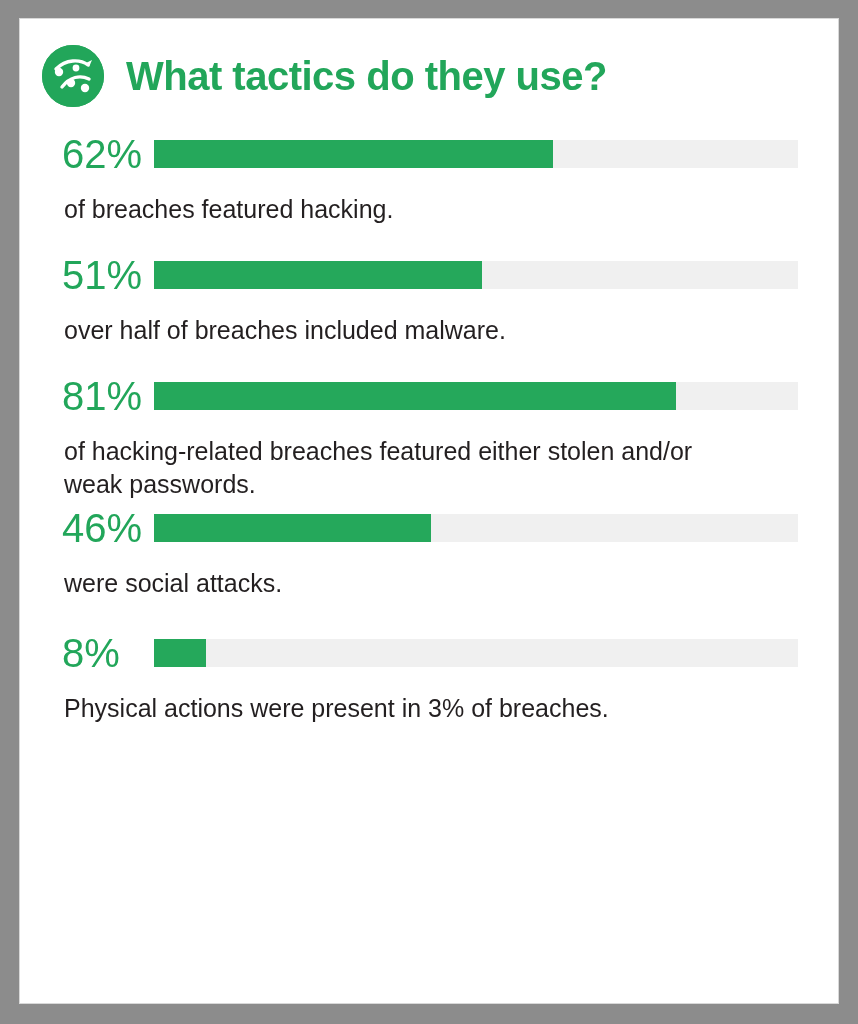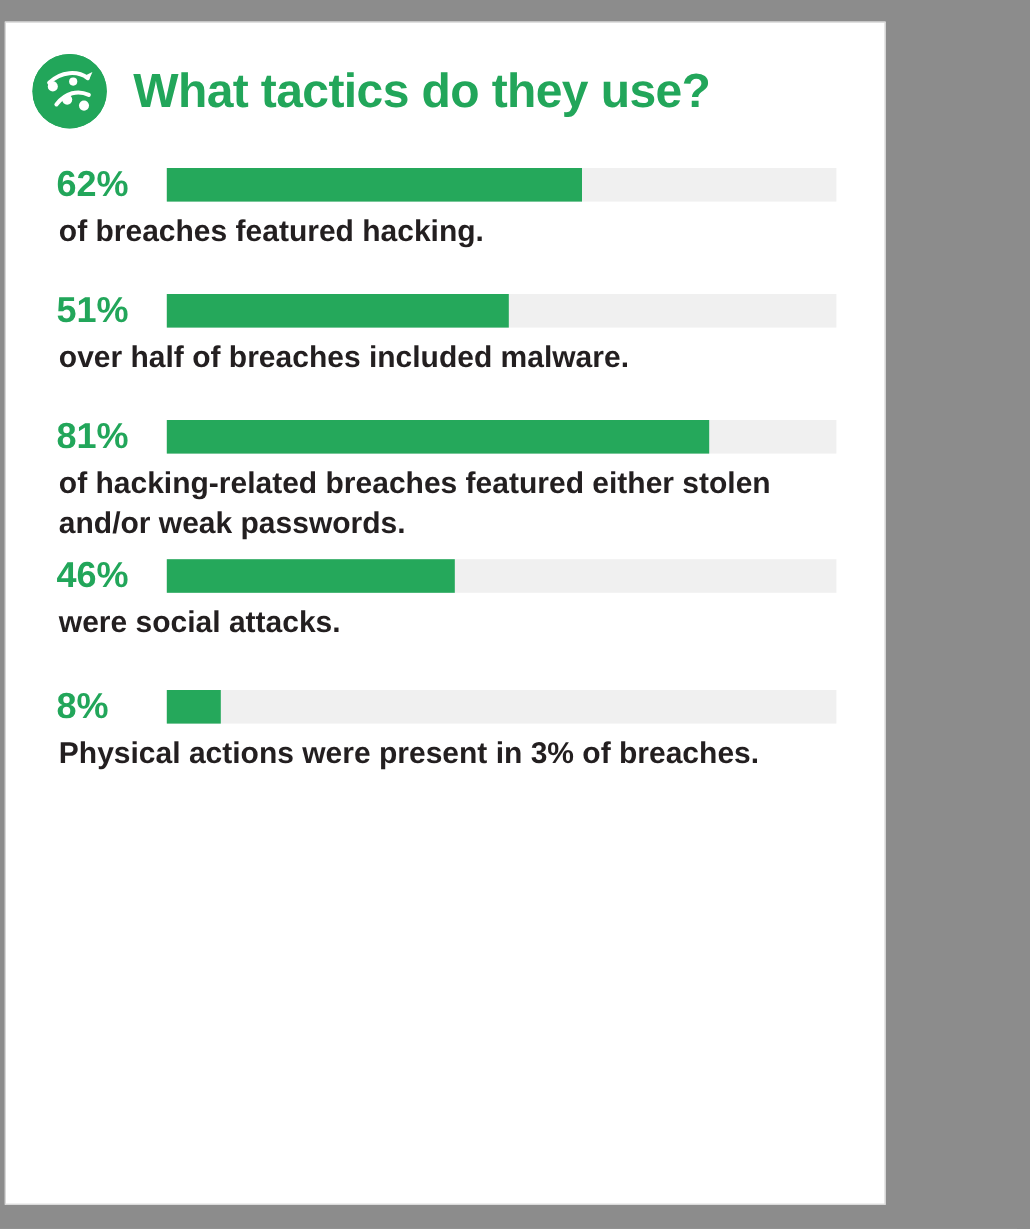--- a/index.html
+++ b/index.html
@@ -8,23 +8,23 @@
     background: #8c8c8c;
   }
   body {
     width: 858px;
     height: 1024px;
     font-family: "Liberation Sans", sans-serif;
     overflow: hidden;
   }
   .frame {
     position: absolute;
-    left: 4px;
+    left: 19px;
     top: 18px;
-    width: 734px;
+    width: 820px;
     height: 986px;
     background: #ffffff;
     border: 1px solid #d8d8d8;
     box-sizing: border-box;
   }
   .header {
     display: flex;
     align-items: center;
     padding: 26px 0 0 22px;
   }
@@ -52,45 +52,44 @@
   }
   .item { margin-bottom: 4px; }
   .row {
     display: flex;
     align-items: center;
     height: 38px;
   }
   .pct {
     width: 92px;
     flex: 0 0 92px;
-    font-size: 30px;
-    font-weight: bold;
+    font-size: 40px;
+    font-weight: normal;
     color: #22a65a;
     line-height: 1;
   }
   .track {
     position: relative;
     flex: 1 1 auto;
     height: 28px;
     background: #f0f0f0;
   }
   .fill {
     position: absolute;
     left: 0;
     top: 0;
     bottom: 0;
     background: #25a85b;
   }
   .caption {
     font-size: 25px;
     color: #231f20;
     line-height: 1.32;
-    margin: 4px 0 0 2px;
+    margin: 20px 0 0 2px;
     max-width: 660px;
-    font-weight: bold;
   }
   .gap-lg { height: 26px; }
   .gap-sm { height: 4px; }
 </style>
 </head>
 <body>
 
 <div class="frame">
 
   <div class="header">

